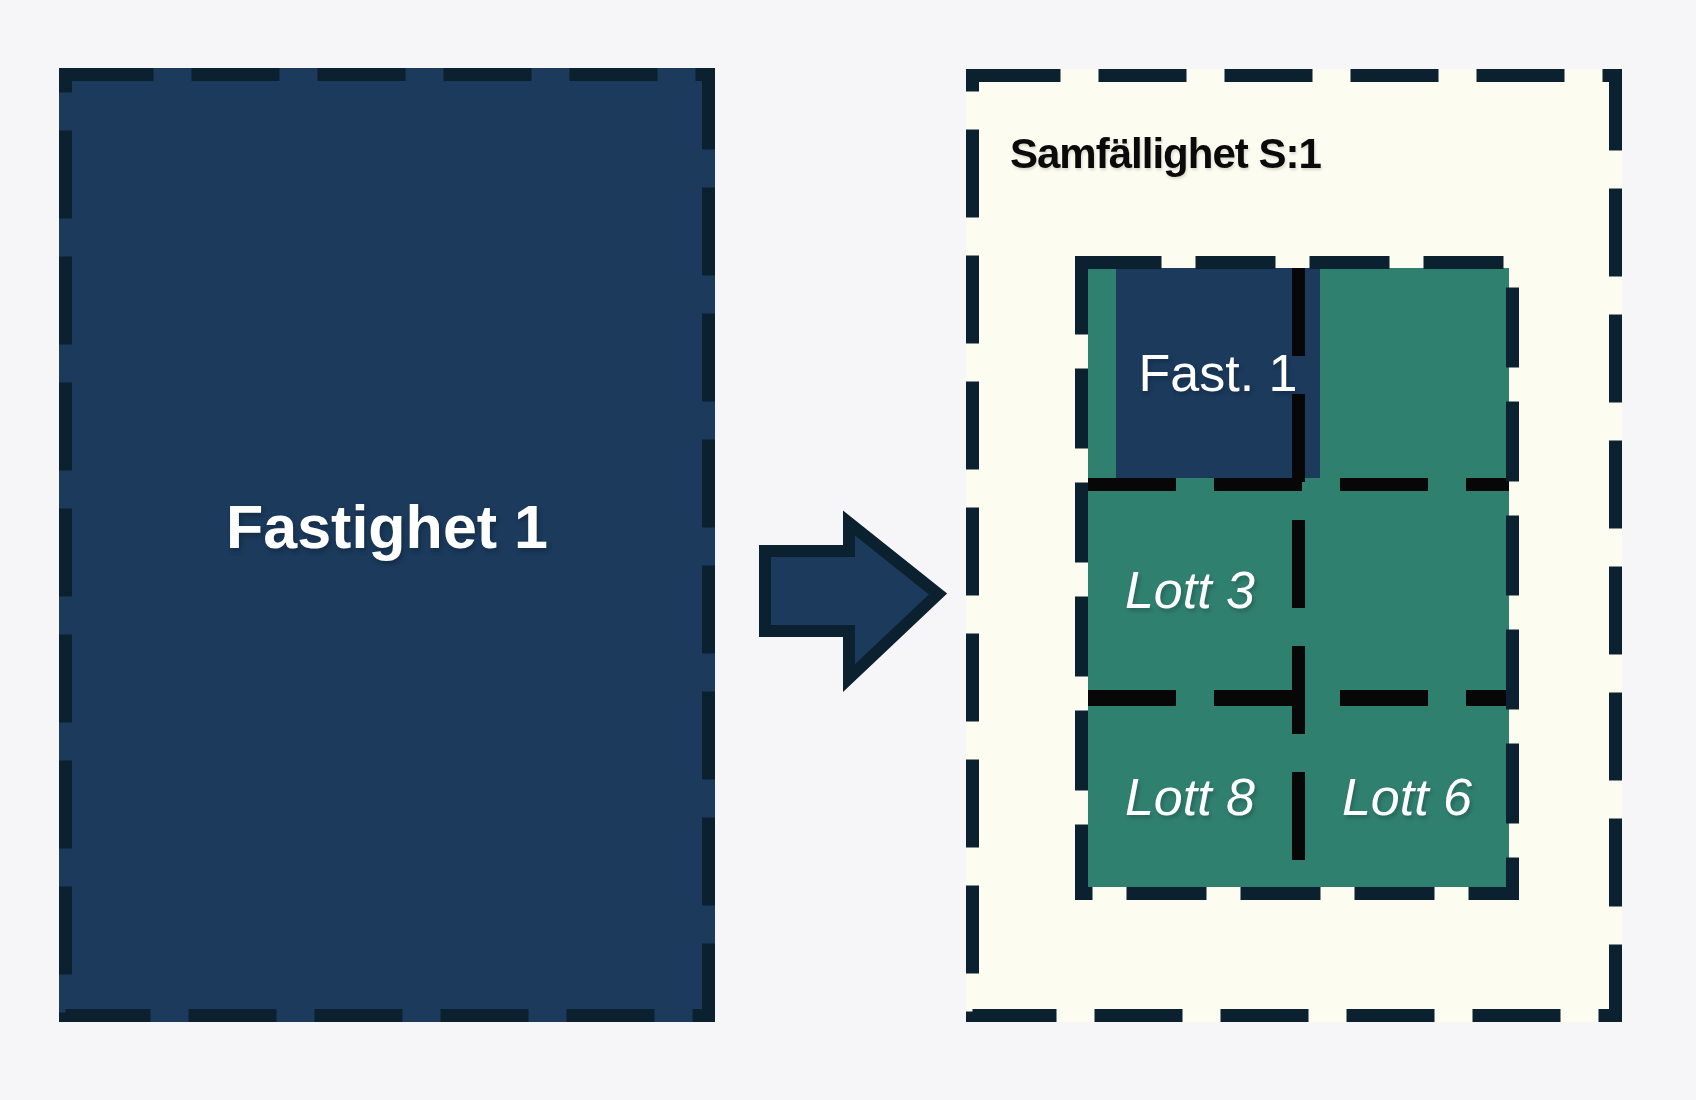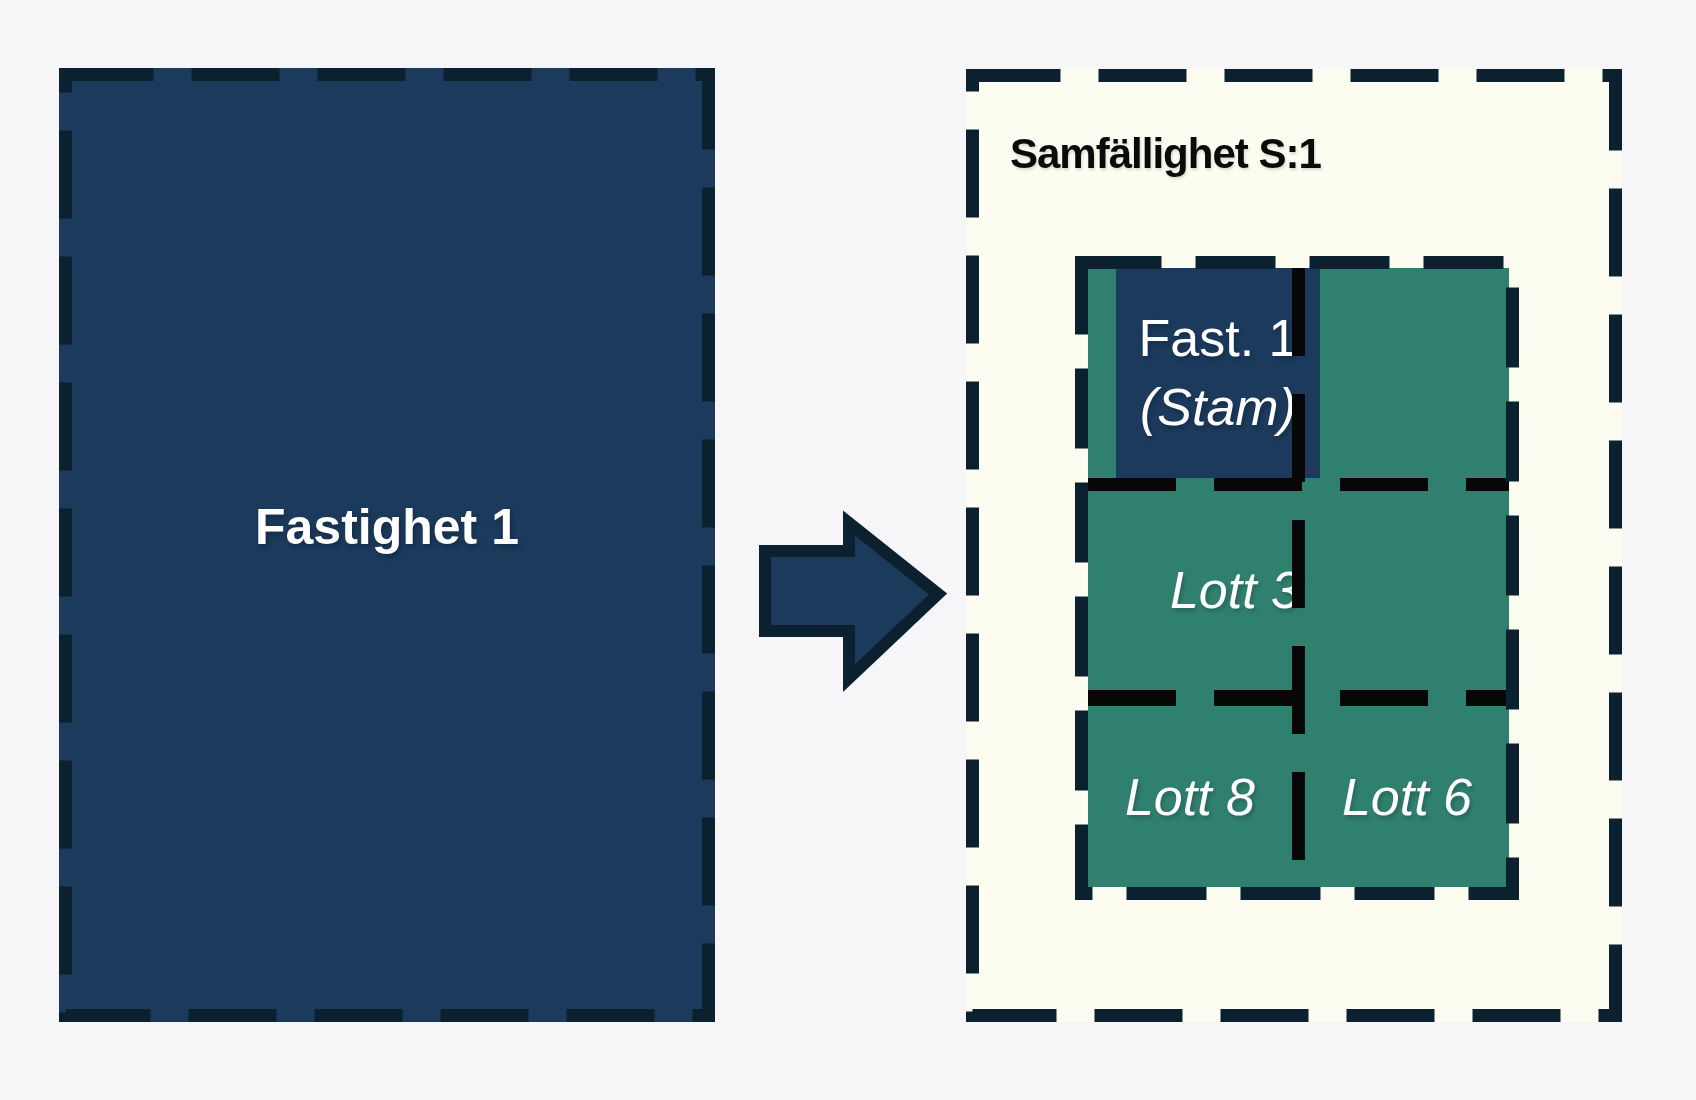--- a/index.html
+++ b/index.html
@@ -13,21 +13,21 @@
 
   
   .left-property{
     position:absolute;left:59px;top:68px;width:656px;height:954px;
     background:#1B3A5C;
   }
   .dash-border{position:absolute;left:0;top:0;pointer-events:none;}
   .prop-label{
     position:absolute;inset:0;
     display:flex;align-items:center;justify-content:center;
-    color:#FFFFFF;font-size:50px;font-weight:700;
+    color:#FFFFFF;font-size:61px;font-weight:700;
     transform:translateY(-18px);
     text-shadow:2px 3px 5px rgba(0,0,0,0.25);
   }
 
   
   .arrow-svg{position:absolute;left:740px;top:500px;}
 
   
   .panel{
     position:absolute;left:966px;top:69px;width:656px;height:953px;
@@ -47,21 +47,21 @@
     position:absolute;
     display:flex;flex-direction:column;align-items:center;justify-content:center;
     color:#FFFFFF;font-size:52px;line-height:1.32;
     text-shadow:2px 3px 4px rgba(0,0,0,0.22);
   }
   .cell.stam{background:#1B3A5C;margin-left:28px;}
   .cell .line{display:block;text-align:center;}
   .italic{font-style:italic;}
   .c-stam {left:13px; top:12px; width:204px;height:210px;}
   .c-lott2{left:230px;top:12px; width:204px;height:210px;}
-  .c-lott3{left:22px; top:235px;width:204px;height:199px;padding-left:36px;}
+  .c-lott3{left:13px; top:235px;width:204px;height:199px;}
   .c-lott4{left:230px;top:235px;width:204px;height:199px;}
   .c-lott5{left:13px; top:451px;width:204px;height:180px;}
   .c-lott6{left:230px;top:451px;width:204px;height:180px;}
 
   .vdiv{
     position:absolute;left:217px;top:12px;width:13px;height:619px;
     background:repeating-linear-gradient(180deg,#070707 0 88px,transparent 88px 126px);
   }
   .hdiv{
     position:absolute;left:13px;width:421px;
@@ -91,21 +91,20 @@
       <rect x="6.5" y="6.5" width="643" height="940" fill="none" stroke="#0C2130" stroke-width="13" stroke-dasharray="88 38"></rect>
     </svg>
 
     <div class="panel-title">Samfällighet S:1</div>
 
     <div class="grid">
       <div class="grid-fill"></div>
 
       <div class="cell stam c-stam">
         <span class="line">Fast. 1</span>
-        <span class="line italic">(Stam)</span>
       </div>
 
       <div class="cell italic c-lott3">Lott 3</div>
       <div class="cell italic c-lott5">Lott 8</div>
       <div class="cell italic c-lott6">Lott 6</div>
 
       <div class="vdiv"></div>
       <div class="hdiv hdiv1"></div>
       <div class="hdiv hdiv2"></div>
 

